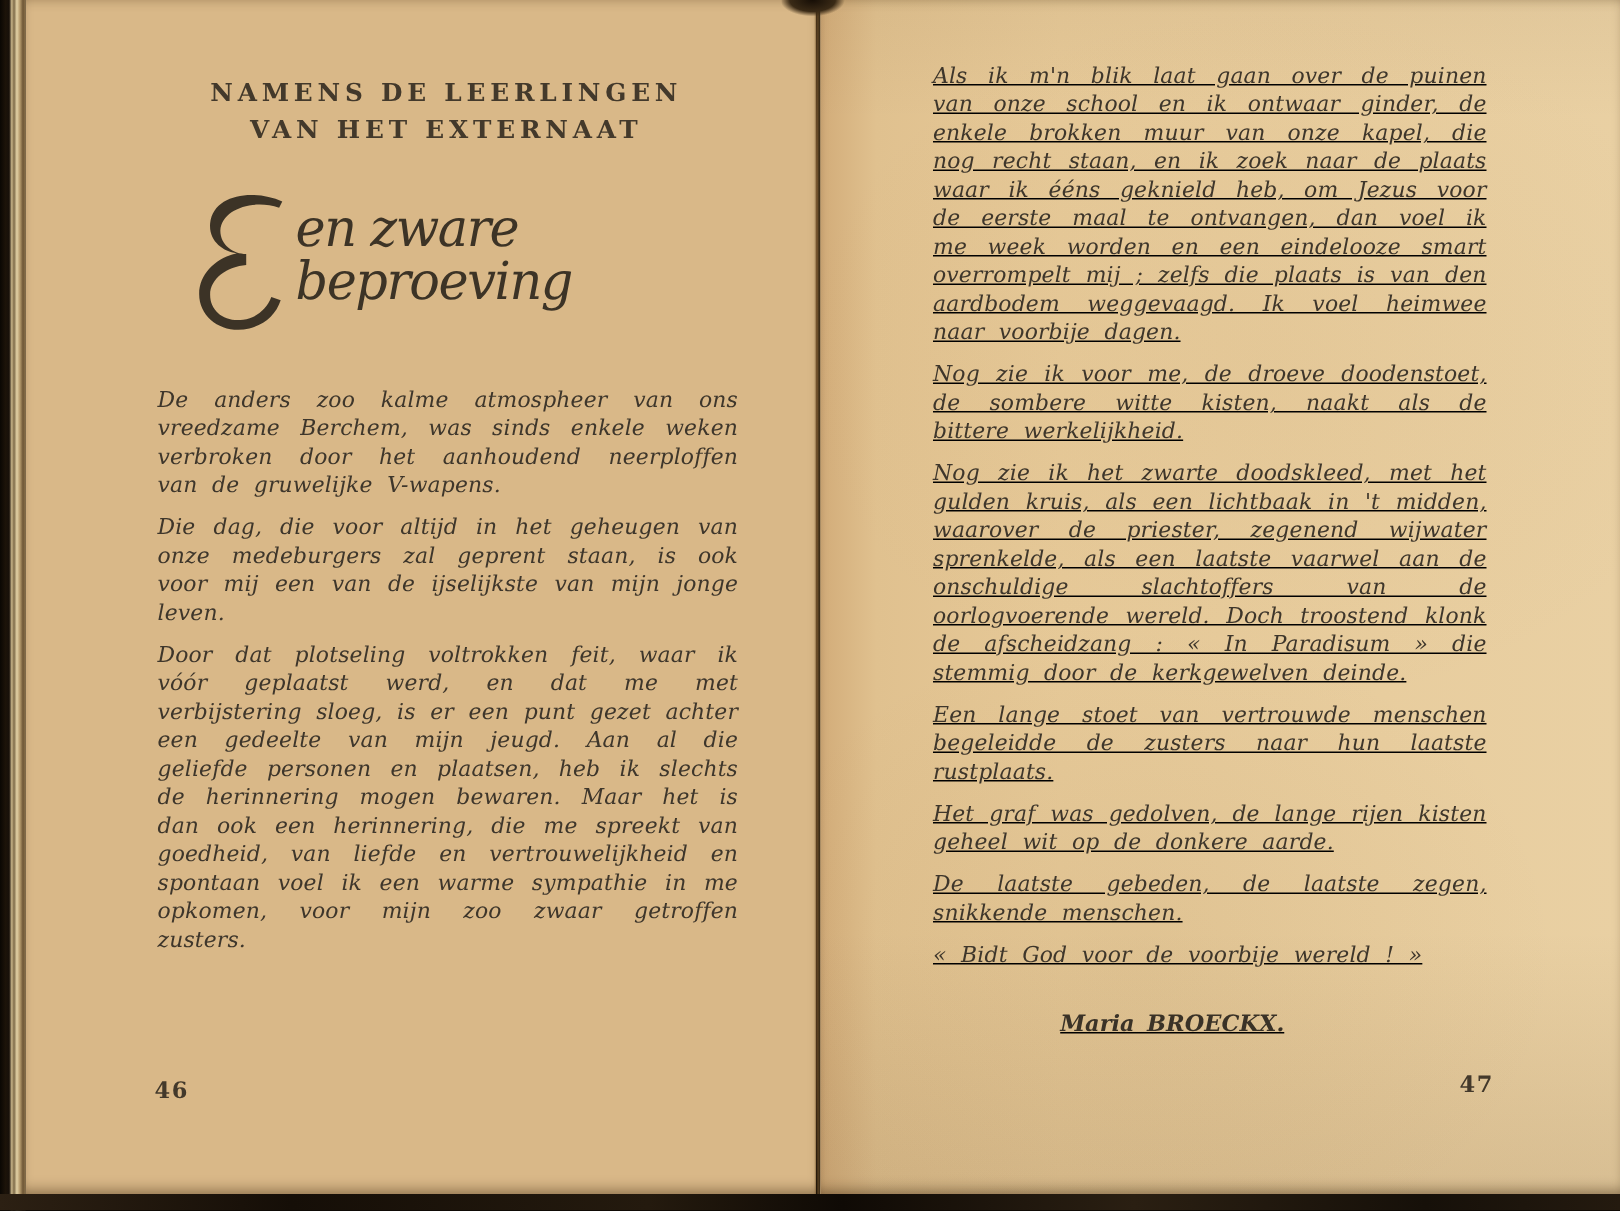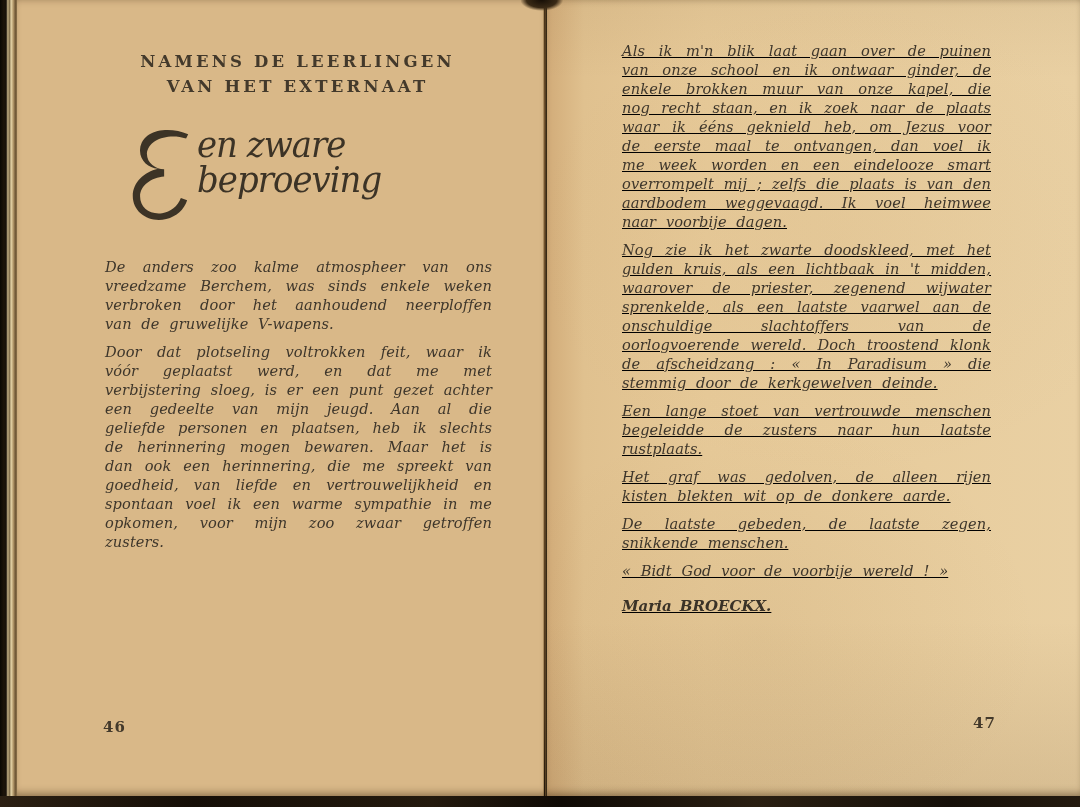--- a/index.html
+++ b/index.html
@@ -60,40 +60,40 @@
   }
   
   .lp-header{
     position:absolute;left:0;top:49px;width:100%;
     text-align:center;padding-left:34px;box-sizing:border-box;
     font-size:16.5px;line-height:25px;letter-spacing:3.2px;
     color:#43392b;font-weight:bold;
   }
   .lp-title{
     position:absolute;left:112px;top:128px;
-    display:flex;align-items:flex-start;
+    display:flex;align-items:center;
     color:#3c3326;
   }
   .swash-e{display:block;width:64px;height:92px;flex:0 0 auto;}
   .title-rest{
     font-style:italic;font-size:35px;letter-spacing:-1px;
     line-height:1;display:inline-block;margin-left:4px;margin-bottom:6px;
     transform:scaleX(.97);transform-origin:left bottom;
     color:#3c3326;
   }
   .body-text p{
     margin:0 0 9px 0;
     font-style:italic;font-size:14.6px;line-height:19px;
     color:#3e362b;text-align:justify;word-spacing:.34em;letter-spacing:.1px;
   }
   .body-text p:last-child{margin-bottom:0;}
   .lp-body{position:absolute;left:88px;top:257px;width:387px;}
   .rp-body{position:absolute;left:75px;top:41px;width:369px;text-decoration:underline;}
   .signature{
-    text-align:left;padding-right:50px;margin-top:17px;
+    text-align:center;padding-right:50px;margin-top:27px;
     font-style:italic;font-weight:bold;font-size:15px;color:#3a3227;
     word-spacing:.2em;
   }
   .pagenum{
     position:absolute;font-size:15px;color:#43392b;font-weight:bold;letter-spacing:1px;margin-top:12px;
   }
   .pagenum-left{left:86px;top:706px;}
   .pagenum-right{left:426px;top:702px;}
 </style>
 </head>
@@ -121,34 +121,36 @@
           C 10 55, 21 47.5, 33 46.5
           L 33 39.5
           C 25 39.5, 16.5 34, 16.5 24.5
           C 17.5 11, 37 4.5, 54 10 Z"></path>
       </svg>
       <span class="title-rest">en zware beproeving</span>
     </div>
 
     <div class="lp-body body-text">
       <p>De anders zoo kalme atmospheer van ons vreedzame Berchem, was sinds enkele weken verbroken door het aanhoudend neerploffen van de gruwelijke V-wapens.</p>
+      <p>Die dag, die voor altijd in het geheugen van onze medeburgers zal geprent staan, is ook voor mij een van de ijselijkste van mijn jonge leven.</p>
       <p>Door dat plotseling voltrokken feit, waar ik vóór geplaatst werd, en dat me met verbijstering sloeg, is er een punt gezet achter een gedeelte van mijn jeugd. Aan al die geliefde personen en plaatsen, heb ik slechts de herinnering mogen bewaren. Maar het is dan ook een herinnering, die me spreekt van goedheid, van liefde en vertrouwelijkheid en spontaan voel ik een warme sympathie in me opkomen, voor mijn zoo zwaar getroffen zusters.</p>
     </div>
 
     <div class="pagenum pagenum-left">46</div>
   </div>
 
   <div class="gutter"></div>
 
   <div class="page page-right">
     <div class="rp-body body-text">
       <p>Als ik m'n blik laat gaan over de puinen van onze school en ik ontwaar ginder, de enkele brokken muur van onze kapel, die nog recht staan, en ik zoek naar de plaats waar ik ééns geknield heb, om Jezus voor de eerste maal te ontvangen, dan voel ik me week worden en een eindelooze smart overrompelt mij ; zelfs die plaats is van den aardbodem weggevaagd. Ik voel heimwee naar voorbije dagen.</p>
+      <p>Nog zie ik voor me, de droeve doodenstoet, de sombere witte kisten, naakt als de bittere werkelijkheid.</p>
       <p>Nog zie ik het zwarte doodskleed, met het gulden kruis, als een lichtbaak in 't midden, waarover de priester, zegenend wijwater sprenkelde, als een laatste vaarwel aan de onschuldige slachtoffers van de oorlogvoerende wereld. Doch troostend klonk de afscheidzang : « In Paradisum » die stemmig door de kerkgewelven deinde.</p>
       <p>Een lange stoet van vertrouwde menschen begeleidde de zusters naar hun laatste rustplaats.</p>
-      <p>Het graf was gedolven, de alleen rijen kisten blekten wit op de donkere aarde.</p>
+      <p>Het graf was gedolven, de lange rijen kisten geheel wit op de donkere aarde.</p>
       <p>De laatste gebeden, de laatste zegen, snikkende menschen.</p>
       <p>« Bidt God voor de voorbije wereld ! »</p>
       <div class="signature">Maria BROECKX.</div>
     </div>
 
     <div class="pagenum pagenum-right">47</div>
   </div>
 
   <div class="binding-edge"></div>
   <div class="top-notch"></div>

